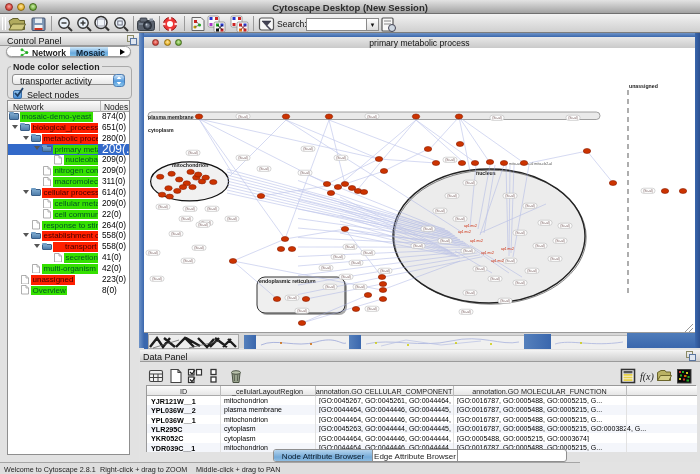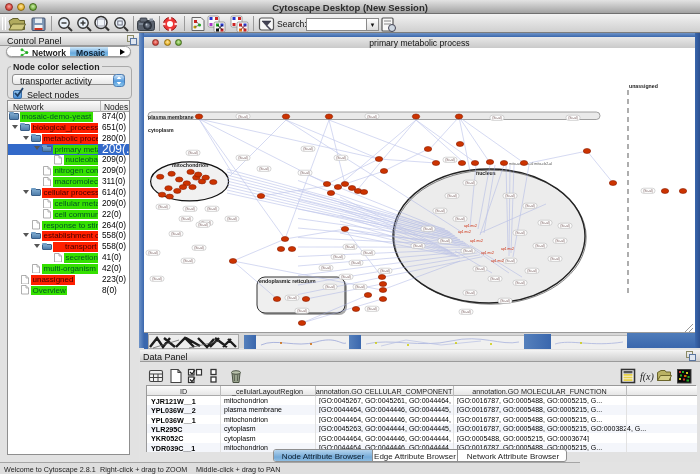--- a/index.html
+++ b/index.html
@@ -749,20 +749,19 @@
     <span class="abs" style="left:73px;top:9.8px;width:1px;height:57px;background:#e2e2e2;"></span>
     <span class="abs" style="left:168px;top:9.8px;width:1px;height:57px;background:#e2e2e2;"></span>
     <span class="abs" style="left:306px;top:9.8px;width:1px;height:57px;background:#e2e2e2;"></span>
     <span class="abs" style="left:479px;top:9.8px;width:1px;height:57px;background:#e2e2e2;"></span>
   </div>
 </div>
 
 <div class="abs" style="left:273px;top:449px;width:294px;height:13px;background:#fff;border:1px solid #8f8f8f;border-radius:3px;font-size:8px;overflow:hidden;">
   <div class="abs" style="left:0;top:0;width:99px;height:13px;background:linear-gradient(#b4d4ee,#74aad8 55%,#9cc8e8);border-right:1px solid #8f8f8f;text-align:center;line-height:13px;color:#0a1a2a;">Node Attribute Browser</div>
   <div class="abs" style="left:99px;top:0;width:85px;height:13px;border-right:1px solid #8f8f8f;text-align:center;line-height:13px;color:#222;">Edge Attribute Browser</div>
-  <div class="abs" style="left:184px;top:0;width:110px;height:13px;text-align:center;line-height:13px;color:#222;">Network Attribute Browser</div>
 </div>
 
 <div class="abs" style="left:0;top:462px;width:580px;height:12px;background:#dedede;border-top:1px solid #a5a5a5;">
   <span class="abs" style="left:4px;top:2px;font-size:7.2px;color:#222;">Welcome to Cytoscape 2.8.1</span>
   <span class="abs" style="left:100px;top:2px;font-size:7.2px;color:#222;">Right-click + drag to ZOOM</span>
   <span class="abs" style="left:196px;top:2px;font-size:7.2px;color:#222;">Middle-click + drag to PAN</span>
 </div>
 
 </body></html>

